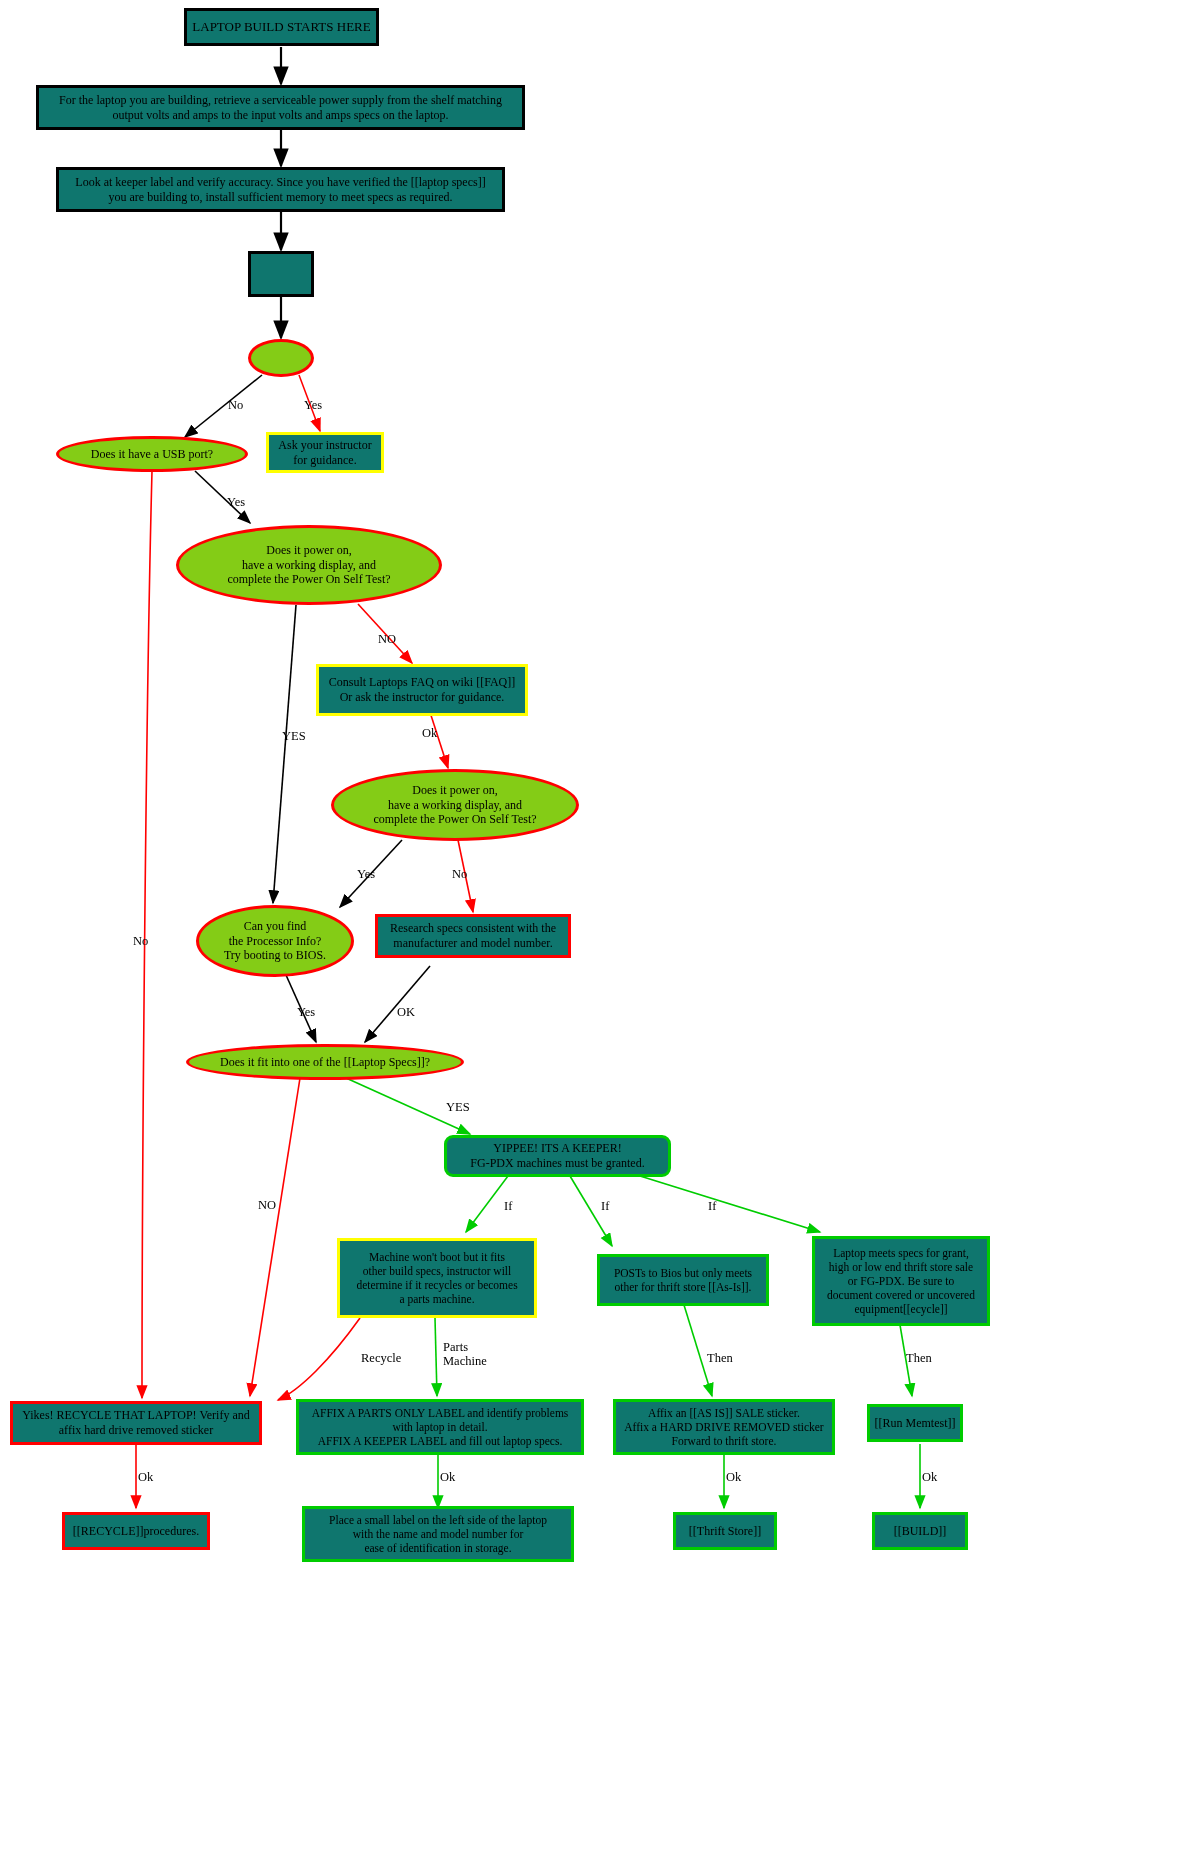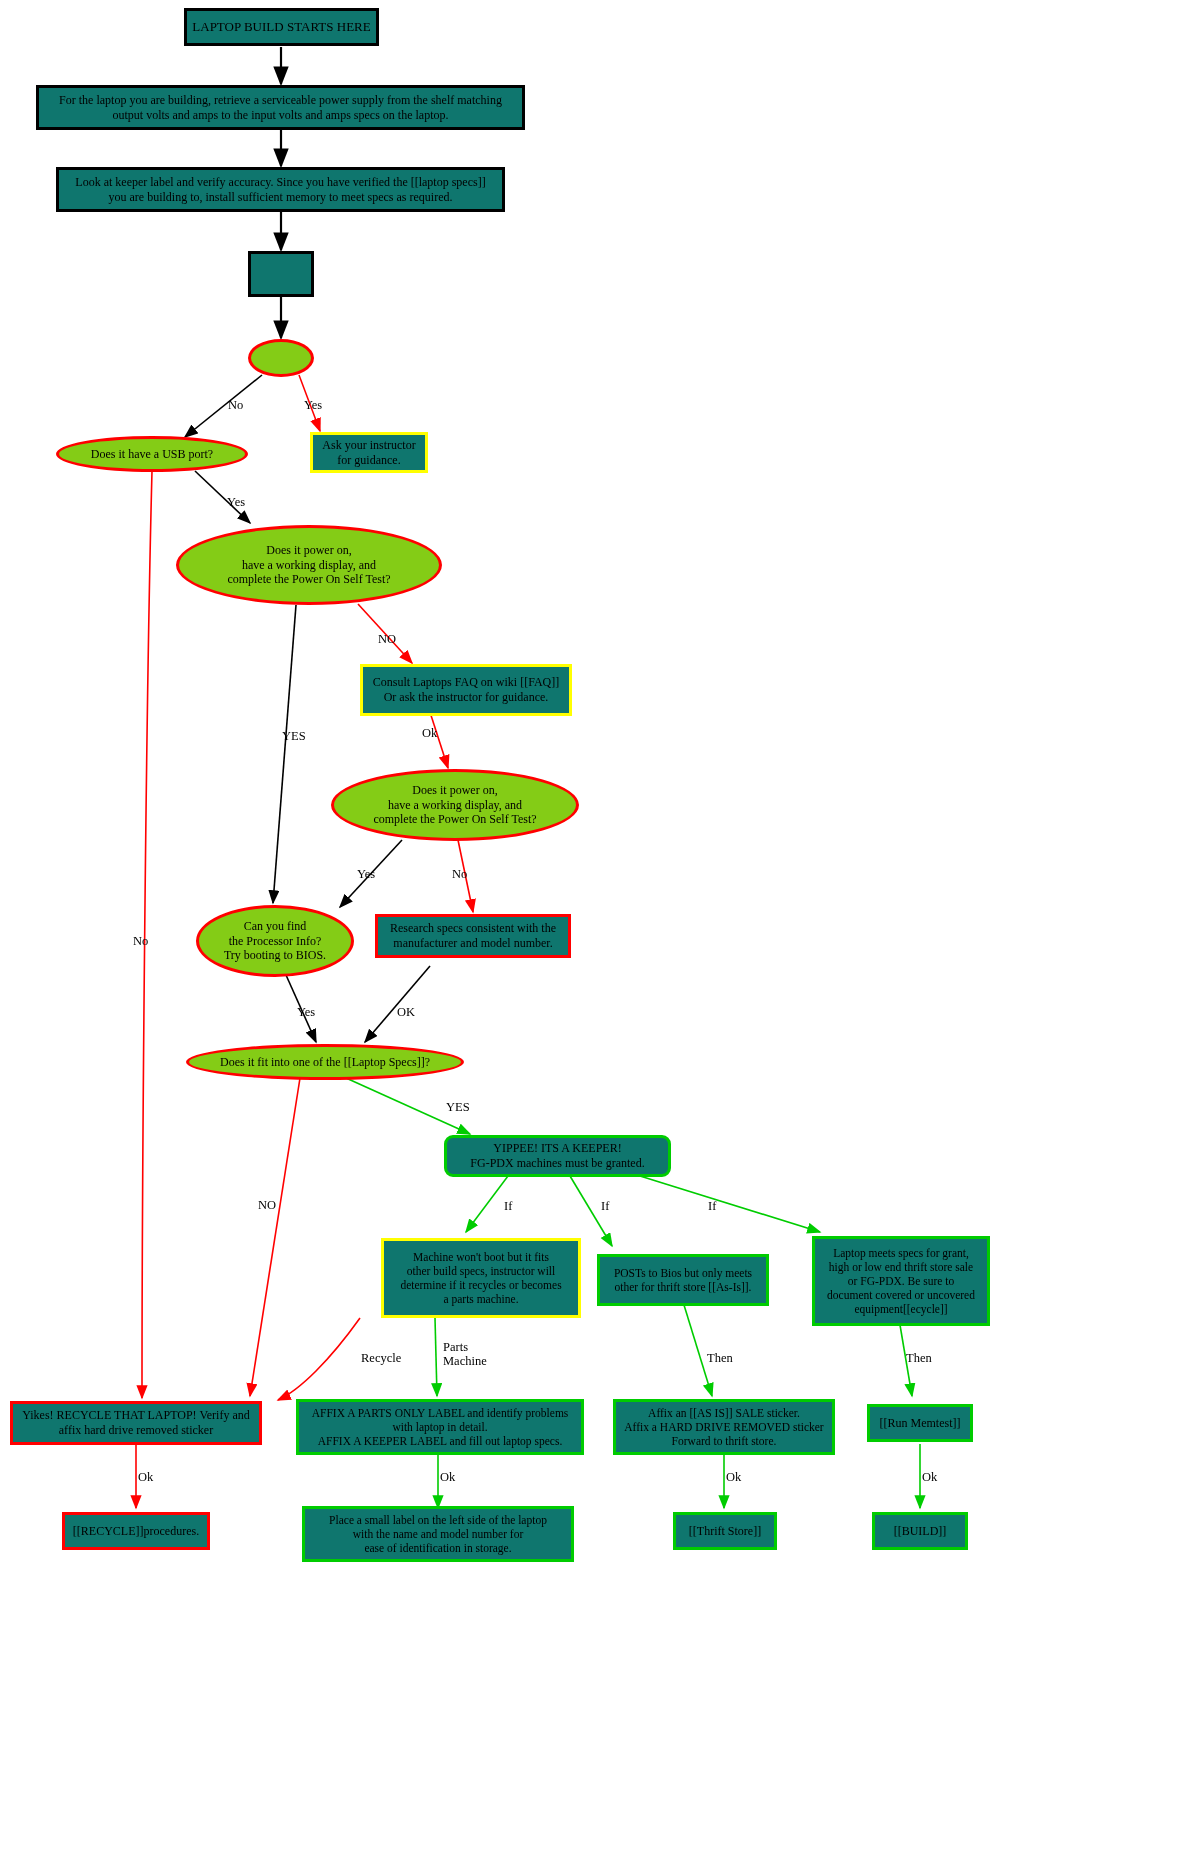--- a/index.html
+++ b/index.html
@@ -37,21 +37,21 @@
     background: #0f766e;
   }
   .node .txt {
     display: block;
     white-space: pre-line;
     padding: 0 4px;
   }
   
   .box-black { border: 3px solid #000000; }
   .box-red   { border: 3px solid #ff0000; }
-  .box-yellow{ border: 3px solid #ffff00; margin-left: 44px; }
+  .box-yellow{ border: 3px solid #ffff00; }
   .box-green { border: 3px solid #00cc00; }
 
   
   .ellipse {
     border-radius: 50%;
     background: #84cc16;
     justify-content: center;
   }
   .ell-red { border: 3px solid #ff0000; }
 
@@ -239,21 +239,21 @@
 with laptop in detail.
 AFFIX A KEEPER LABEL and fill out laptop specs.</span>
   </div>
 
   <div class="node box-green fs115" style="left:613px; top:1399px; width:222px; height:56px;">
     <span class="txt">Affix an [[AS IS]] SALE sticker.
 Affix a HARD DRIVE REMOVED sticker
 Forward to thrift store.</span>
   </div>
 
-  <div class="node box-green fs12" style="left:867px; top:1404px; width:106px; height:38px;">
+  <div class="node box-green fs12" style="left:867px; top:1404px; width:96px; height:38px;">
     <span class="txt">[[Run Memtest]]</span>
   </div>
 
   <div class="node box-red fs12" style="left:62px; top:1512px; width:148px; height:38px;">
     <span class="txt">[[RECYCLE]]procedures.</span>
   </div>
 
   <div class="node box-green fs115" style="left:302px; top:1506px; width:272px; height:56px;">
     <span class="txt">Place a small label on the left side of the laptop
 with the name and model number for

